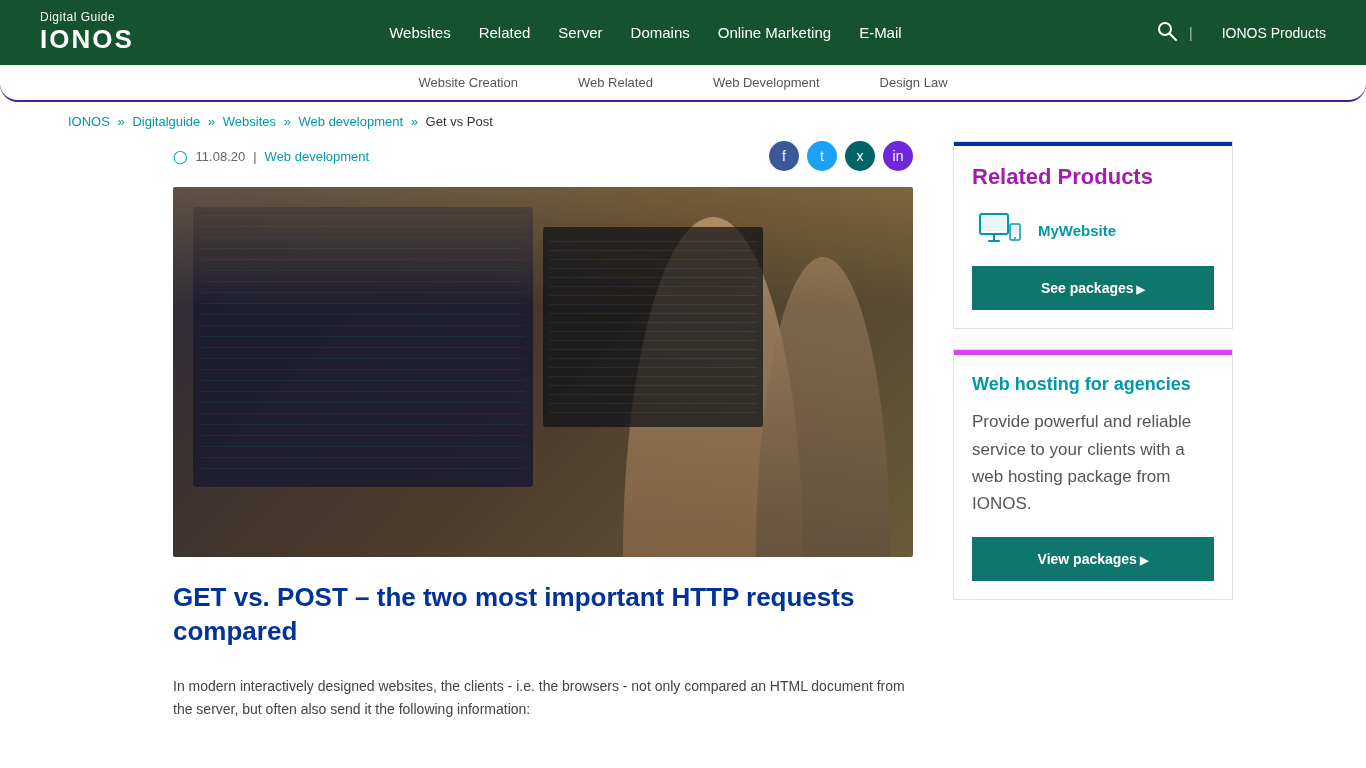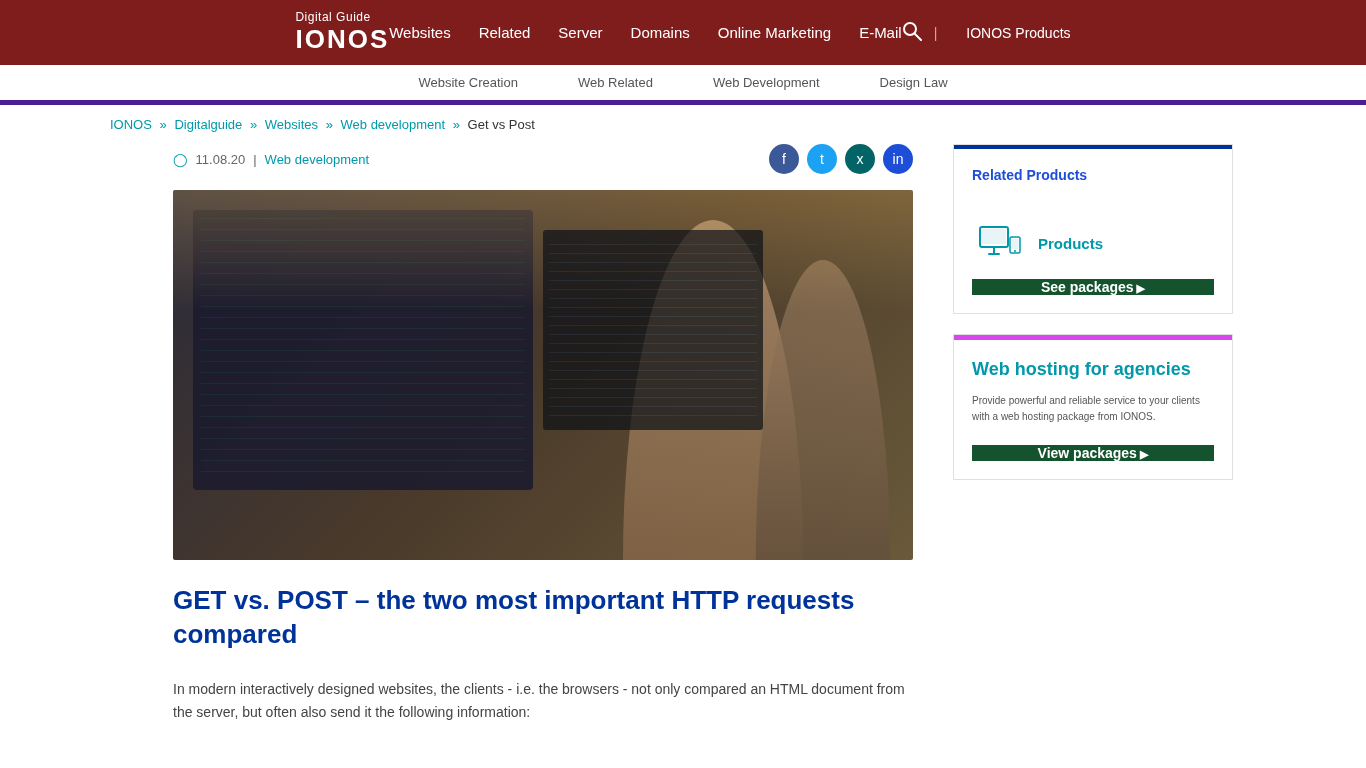--- a/index.html
+++ b/index.html
@@ -1,24 +1,24 @@
 <!DOCTYPE html>
 <html><head>
   <meta charset="utf-8">
   <style>
     * { margin: 0; padding: 0; box-sizing: border-box; }
     body { font-family: Arial, sans-serif; font-size: 14px; color: #333; background: #fff; }
 
     
     .header {
-      background: #7f1d1d;
+      background: #14532d;
       padding: 10px 40px;
       display: flex;
       align-items: center;
-      justify-content: center;
+      justify-content: space-between;
     }
     .logo-area {
       display: flex;
       flex-direction: column;
       color: #fff;
     }
     .logo-top {
       font-size: 12px;
       font-weight: normal;
       letter-spacing: 0.5px;
@@ -55,35 +55,36 @@
     .ionos-products-link {
       color: #fff;
       text-decoration: none;
       font-size: 14px;
       margin-left: 17px;
     }
 
     
     .sub-nav {
       background: #fff;
-      border-bottom: 5px solid #4c1d95;
+      border-bottom: 2px solid #4c1d95;
       display: flex;
       justify-content: center;
       gap: 60px;
       padding: 10px 0;
+      border-radius: 18px;
     }
     .sub-nav a {
       color: #555;
       text-decoration: none;
       font-size: 13px;
     }
 
     
     .breadcrumb-bar {
-      padding: 12px 110px;
+      padding: 12px 68px;
       font-size: 13px;
       color: #666;
     }
     .breadcrumb-bar a {
       color: #0099aa;
       text-decoration: none;
     }
     .breadcrumb-sep {
       margin: 0 4px;
       color: #0099aa;
@@ -139,21 +140,21 @@
       align-items: center;
       justify-content: center;
       font-size: 14px;
       color: #fff;
       cursor: pointer;
       text-decoration: none;
     }
     .social-fb { background: #3b5998; }
     .social-tw { background: #1da1f2; }
     .social-xing { background: #026466; }
-    .social-li { background: #1d4ed8; }
+    .social-li { background: #6d28d9; }
 
     
     .article-image {
       width: 100%;
       height: 370px;
       background: linear-gradient(135deg, #2a2a3a 0%, #4a3a2a 50%, #6a5a3a 100%);
       margin-bottom: 24px;
       position: relative;
       overflow: hidden;
       border-radius: 2px;
@@ -212,24 +213,24 @@
       margin-bottom: 20px;
       background: #fff;
     }
 
     .sidebar-card-header {
       border-top: 4px solid #003399;
       padding: 18px 18px 8px;
     }
 
     .sidebar-card-title {
-      font-size: 14px;
-      color: #1d4ed8;
-      font-weight: bold;
-      margin-bottom: 32px;
+      font-size: 22px;
+      color: #a21caf;
+      font-weight: bold;
+      margin-bottom: 12px;
     }
 
     .product-row {
       display: flex;
       align-items: center;
       gap: 16px;
       padding: 0 18px 16px;
     }
 
     .product-icon-wrap {
@@ -244,24 +245,24 @@
     
     .product-name-link {
       color: #0099aa;
       text-decoration: none;
       font-size: 15px;
       font-weight: bold;
     }
 
     .btn-teal {
       display: block;
-      background: #14532d;
+      background: #0f766e;
       color: #fff;
       text-align: center;
-      padding: 0 16px;
+      padding: 14px 16px;
       text-decoration: none;
       font-size: 14px;
       font-weight: bold;
       margin: 0 18px 18px;
       cursor: pointer;
     }
 
     .sidebar-card2-header {
       border-top: 5px solid #d946ef;
       padding: 18px 18px 0;
@@ -272,21 +273,21 @@
     }
     .card2-title {
       font-size: 18px;
       color: #0099aa;
       font-weight: bold;
       line-height: 1.3;
       margin-bottom: 12px;
     }
     .card2-body {
       padding: 0 18px 16px;
-      font-size: 10px;
+      font-size: 17px;
       color: #555;
       line-height: 1.6;
     }
 
     
     .btn-arrow::after {
       content: ' ▶';
       font-size: 11px;
     }
   </style>
@@ -400,21 +401,21 @@
             <rect x="8" y="4" width="28" height="20" rx="2" fill="none" stroke="#0099aa" stroke-width="2"></rect>
             <rect x="10" y="6" width="24" height="15" fill="#e8f4f8"></rect>
             <line x1="22" y1="24" x2="22" y2="30" stroke="#0099aa" stroke-width="2"></line>
             <rect x="16" y="30" width="12" height="2" fill="#0099aa" rx="1"></rect>
 
             <rect x="38" y="14" width="10" height="16" rx="1.5" fill="none" stroke="#0099aa" stroke-width="1.5"></rect>
             <rect x="39.5" y="16" width="7" height="10" fill="#e8f4f8"></rect>
             <circle cx="43" cy="28" r="1" fill="#0099aa"></circle>
           </svg>
         </div>
-        <a href="#" class="product-name-link">Products</a>
+        <a href="#" class="product-name-link">MyWebsite</a>
       </div>
       <a href="#" class="btn-teal btn-arrow">See packages</a>
     </div>
 
     <div class="sidebar-card2">
       <div class="sidebar-card2-header">
         <div class="card2-title">Web hosting for agencies</div>
       </div>
       <div class="card2-body">
         <p>Provide powerful and reliable service to your clients with a web hosting package from IONOS.</p>

